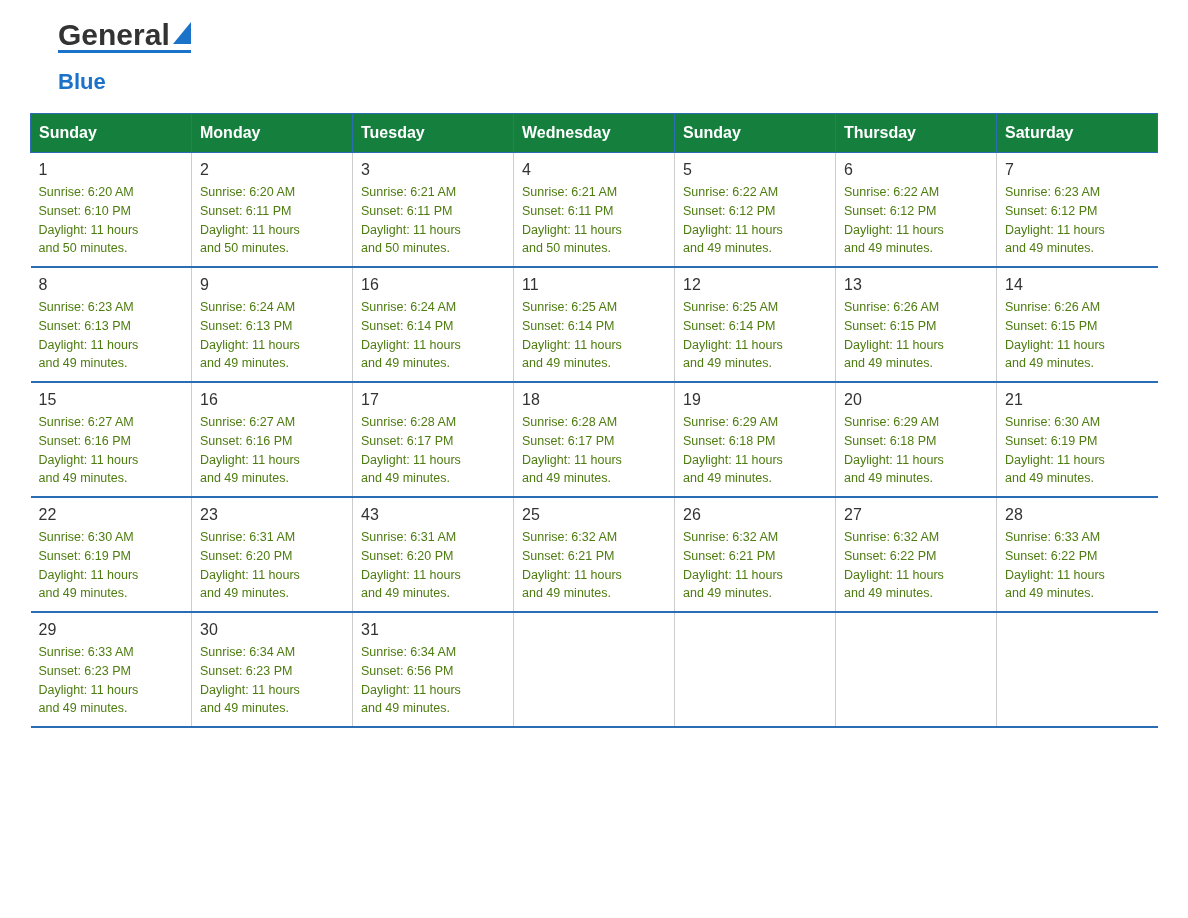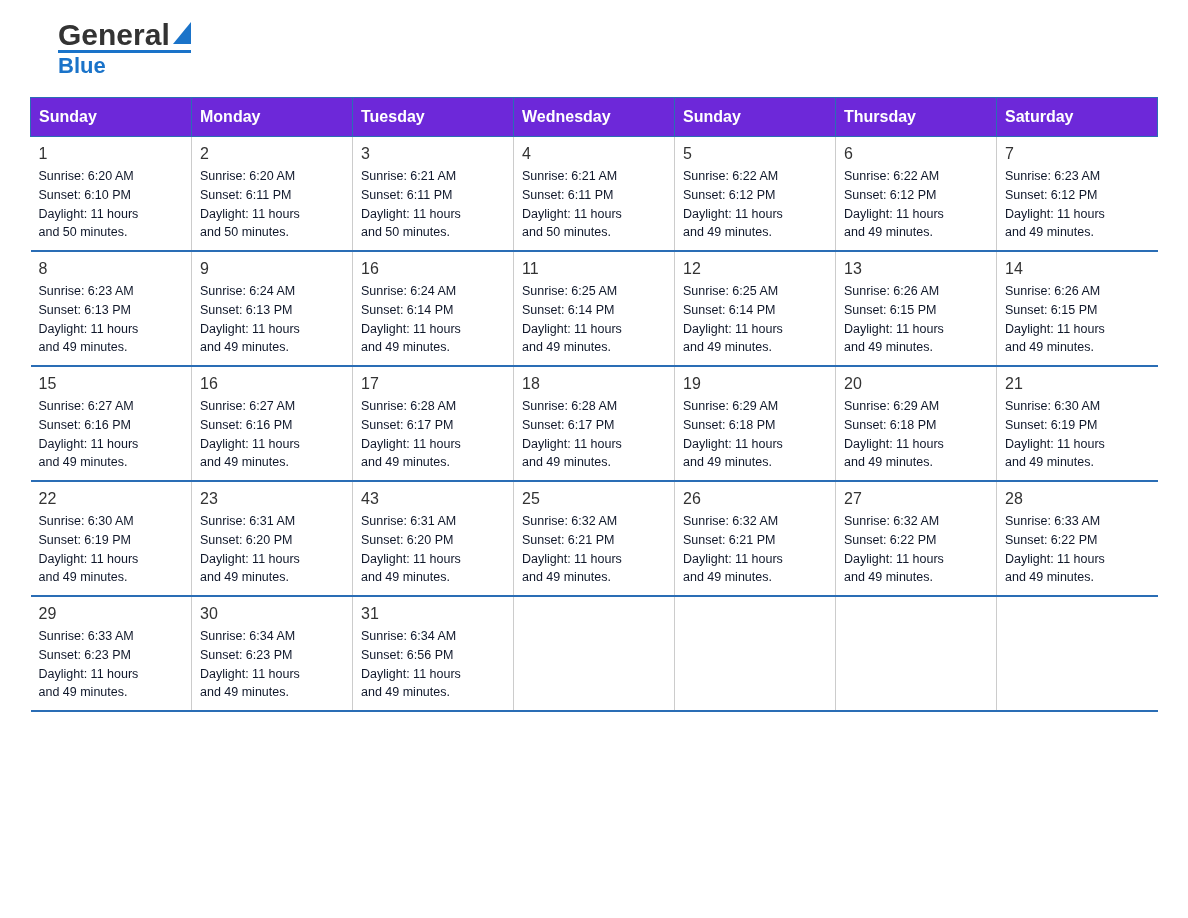--- a/index.html
+++ b/index.html
@@ -29,21 +29,21 @@
     .calendar-subtitle {
       font-size: 22px;
       color: #555;
       font-family: Georgia, serif;
     }
     table {
       width: 100%;
       border-collapse: collapse;
     }
     thead tr {
-      background: #6d28d9;
+      background: #15803d;
     }
     thead th {
       color: #fff;
       font-size: 16px;
       font-weight: bold;
       padding: 10px 8px;
       text-align: left;
       border: 1px solid #2a6db5;
     }
     tbody tr {
@@ -63,41 +63,41 @@
     }
     .day-num {
       font-size: 16px;
       font-weight: normal;
       display: block;
       margin-bottom: 4px;
     }
     .day-info {
       font-size: 12.5px;
       line-height: 1.5;
-      color: #0f172a;
+      color: #4d7c0f;
     }
     .logo-block {
       line-height: 1;
       margin-left: 28px;
     }
   </style>
 </head>
 <body>
 
 <div class="header">
   <div class="logo-block">
     <div style="display:flex; align-items:center;">
       <span style="font-size:30px; font-weight:bold; color:#333; font-family:Arial,sans-serif;">General</span>
       <span style="display:inline-block; margin-left:3px; margin-bottom:2px;">
         <svg width="18" height="22" viewBox="0 0 18 22">
           <polygon points="0,22 18,0 18,22" fill="#1a73c9"></polygon>
         </svg>
       </span>
     </div>
-    <div style="border-top: 3px solid #1a73c9; padding-top:2px;">
+    <div style="border-top: 3px solid #1a73c9; padding-top:18px;">
       <span style="font-size:22px; font-weight:bold; color:#1a73c9; font-family:Arial,sans-serif;">Blue</span>
     </div>
   </div>
   <div class="title-section">
     <div class="calendar-title"></div>
     <div class="calendar-subtitle"></div>
   </div>
 </div>
 
 <table>

